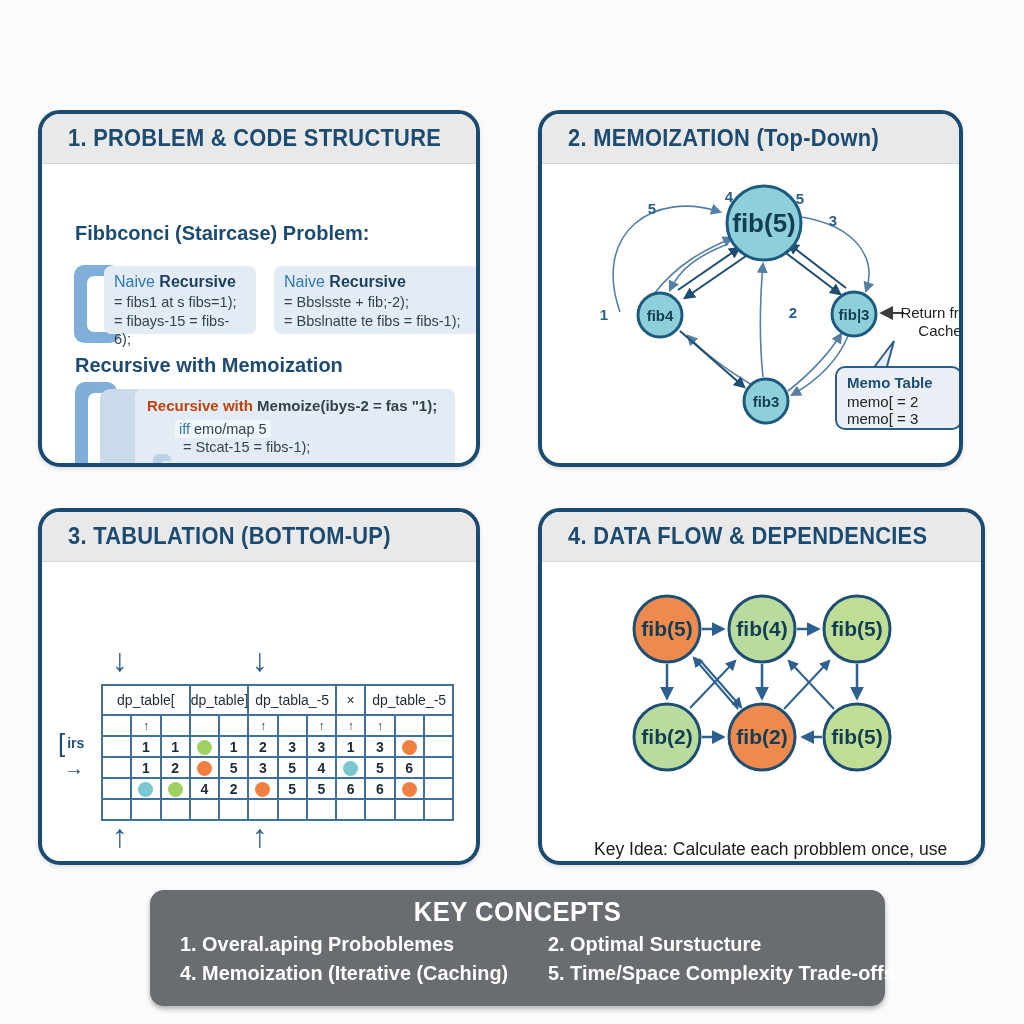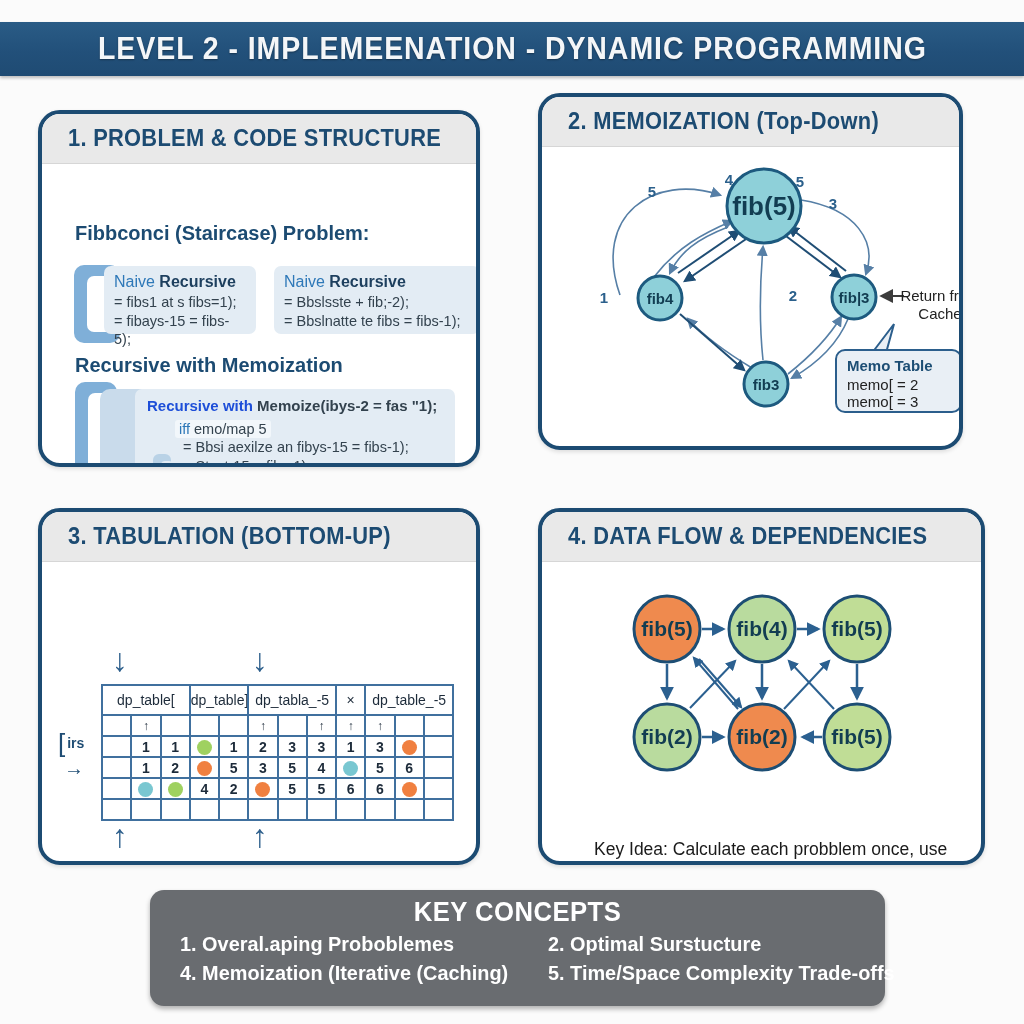--- a/index.html
+++ b/index.html
@@ -18,21 +18,21 @@
   
   .panel { position:absolute; background:#ffffff; border:4px solid #1c4b72;
     border-radius:22px; overflow:hidden; box-shadow:0 2px 4px rgba(0,0,0,.12); }
   .panel-strip { height:50px; background:#e9e9e9; border-bottom:1px solid #d6d6d6;
     display:flex; align-items:center; padding-left:26px; }
   .panel-strip span { color:#1c4b72; font-size:23px; font-weight:800; letter-spacing:.3px;
     display:inline-block; transform:scaleX(.95); transform-origin:left center; white-space:nowrap; }
   .panel-body { position:relative; width:100%; height:calc(100% - 50px); }
 
   #panel1 { left:38px;  top:110px; width:442px; height:357px; }
-  #panel2 { left:538px; top:93px; width:425px; height:357px; }
+  #panel2 { left:538px; top:110px; width:425px; height:357px; }
   #panel3 { left:38px;  top:508px; width:442px; height:357px; }
   #panel4 { left:538px; top:508px; width:447px; height:357px; }
 
   
   .p1-heading { position:absolute; color:#1c4b72; font-size:20px; font-weight:800; }
   .bracket { position:absolute; background:#7fafd8; border-radius:10px; }
   .bracket::after { content:""; position:absolute; left:13px; top:11px; bottom:11px; right:-2px;
     background:#ffffff; border-radius:7px; }
   .light-panel { position:absolute; background:#c9dbeb; border-radius:10px; }
   .code-box { position:absolute; background:#e3ecf4; border-radius:7px; padding:6px 10px;
@@ -84,56 +84,52 @@
     transform:scaleX(.95); }
   .kc-grid { display:grid; grid-template-columns:368px auto; padding:4px 0 0 30px;
     row-gap:5px; font-size:20.5px; font-weight:700; }
   .kc-grid span { display:inline-block; transform:scaleX(.97); transform-origin:left center; white-space:nowrap; }
 </style>
 </head>
 <body>
 
 <div id="page">
 
-  <div class="banner">
-    <span>LEVEL 2 - IMPLEMEENATION - DYNAMIC PROGRAMMING</span>
-  </div>
 
   <div class="panel" id="panel1">
     <div class="panel-strip">
       <span>1. PROBLEM &amp; CODE STRUCTURE</span>
     </div>
     <div class="panel-body">
       <div class="p1-heading" style="left:33px; top:58px;">Fibbconci (Staircase) Problem:</div>
 
       <div class="bracket" style="left:32px; top:101px; width:46px; height:78px;"></div>
 
       <div class="code-box" style="left:62px; top:102px; width:152px; height:68px;">
         <div class="cb-title"><span class="accent">Naive</span><span> Recursive</span></div>
         <div>= fibs1 at s fibs=1);</div>
-        <div>= fibays-15 = fibs-5);</div>
+        <div>= fibays-15 = fibs-6);</div>
       </div>
 
       <div class="code-box" style="left:232px; top:102px; width:206px; height:68px;">
         <div class="cb-title"><span class="accent">Naive</span><span> Recursive</span></div>
         <div>= Bbslsste + fib;-2);</div>
         <div>= Bbslnatte te fibs = fibs-1);</div>
       </div>
 
       <div class="p1-heading" style="left:33px; top:190px;">Recursive with Memoization</div>
 
       <div class="bracket" style="left:33px; top:218px; width:42px; height:118px;"></div>
       <div class="light-panel" style="left:58px; top:225px; width:70px; height:100px;"></div>
 
       <div class="code-box memo-box" style="left:93px; top:225px; width:320px; height:100px; padding:7px 12px;">
-        <div class="cb-title" style="font-size:15px;"><span style="color:#1d4ed8;">Recursive with</span><span style="font-weight:600; color:#33424e;"> Memoize(ibys-2 = fas "1);</span></div>
+        <div class="cb-title" style="font-size:15px;"><span style="color:#c2410c;">Recursive with</span><span style="font-weight:600; color:#33424e;"> Memoize(ibys-2 = fas "1);</span></div>
         <div class="memo-inner">
           <div class="inner-bracket" style="left:-22px;"></div>
           <div class="iff-line"><span class="accent">iff</span><span> emo/map 5</span></div>
-          <div style="margin-left:8px;">= Bbsi aexilze an fibys-15 = fibs-1);</div>
           <div style="margin-left:8px;">= Stcat-15 = fibs-1);</div>
           
         </div>
       </div>
     </div>
   </div>
 
   <div class="panel" id="panel2">
     <div class="panel-strip">
       <span>2. MEMOIZATION (Top-Down)</span>

